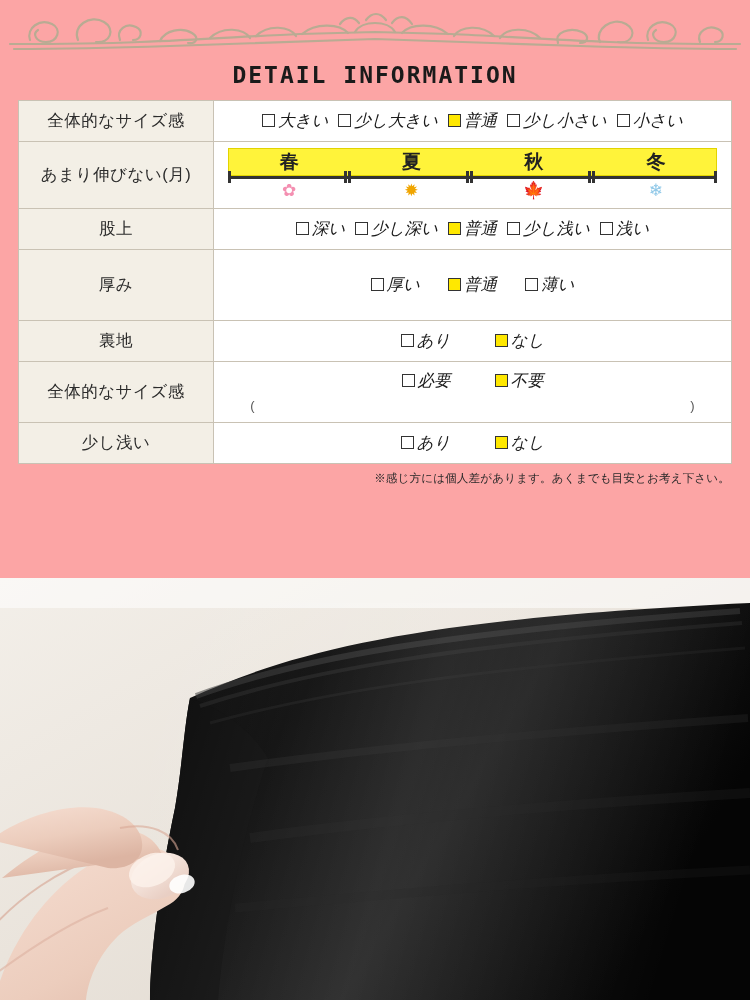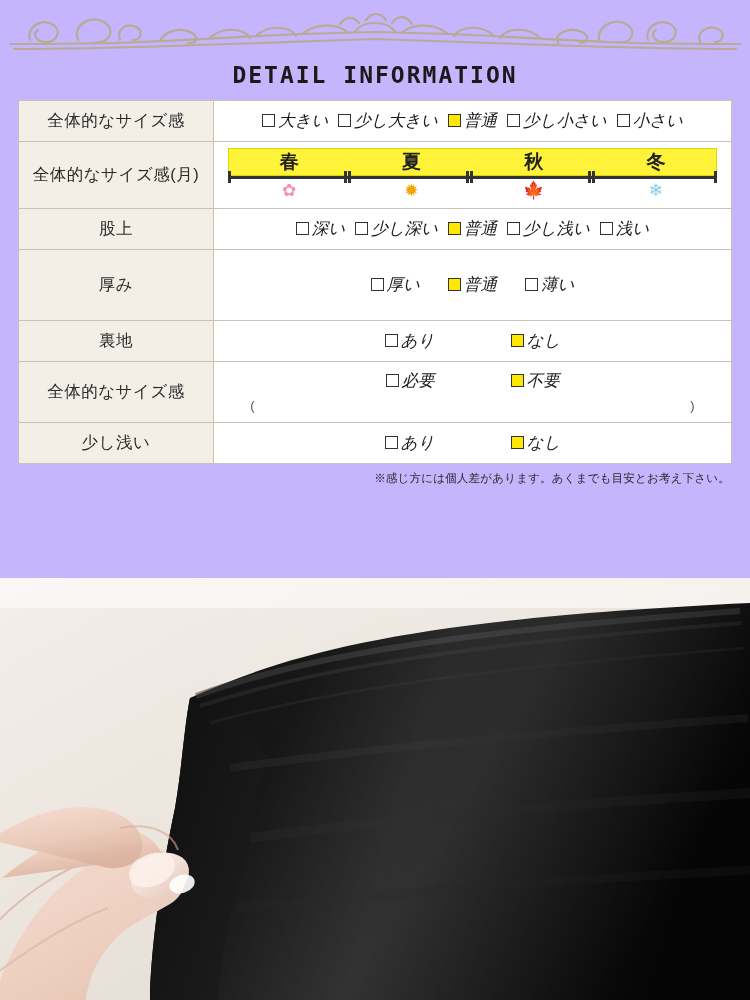--- a/index.html
+++ b/index.html
@@ -11,21 +11,21 @@
     width: 750px;
     height: 1000px;
     font-family: "Liberation Sans", sans-serif;
     overflow: hidden;
     position: relative;
   }
   .page {
     width: 750px;
     height: 1000px;
     position: relative;
-    background: #c4b5fd;
+    background: #fca5a5;
   }
 
   
   .ornament {
     height: 58px;
     width: 750px;
     position: relative;
     overflow: hidden;
   }
   .ornament svg { display: block; }
@@ -90,21 +90,21 @@
     vertical-align: -1px;
     box-sizing: border-box;
   }
   .box.on {
     background: #ffe800;
     border-color: #333;
   }
   .opt-text { vertical-align: baseline; font-style: italic; }
 
   .wide-gap .opt { margin: 16px 14px; }
-  .vwide-gap .opt { margin: 0 38px; }
+  .vwide-gap .opt { margin: 0 22px; }
 
   
   .season-cell {
     padding: 4px 6px 4px 6px !important;
   }
   .season-bar {
     position: relative;
     height: 58px;
     width: 100%;
   }
@@ -242,21 +242,21 @@
       <tbody>
 
         <tr>
           <td class="label">全体的なサイズ感</td>
           <td class="val">
             <span class="opt"><span class="box"></span><span class="opt-text">大きい</span></span><span class="opt"><span class="box"></span><span class="opt-text">少し大きい</span></span><span class="opt"><span class="box on"></span><span class="opt-text">普通</span></span><span class="opt"><span class="box"></span><span class="opt-text">少し小さい</span></span><span class="opt"><span class="box"></span><span class="opt-text">小さい</span></span>
           </td>
         </tr>
 
         <tr>
-          <td class="label">全体的なサイズ感(月)</td>
+          <td class="label">あまり伸びない(月)</td>
           <td class="val season-cell">
             <div class="season-bar">
               <div class="season-band"></div>
               <div class="season-names">
                 <span>春</span>
                 <span>夏</span>
                 <span>秋</span>
                 <span>冬</span>
               </div>
               <div class="season-axis"></div>

